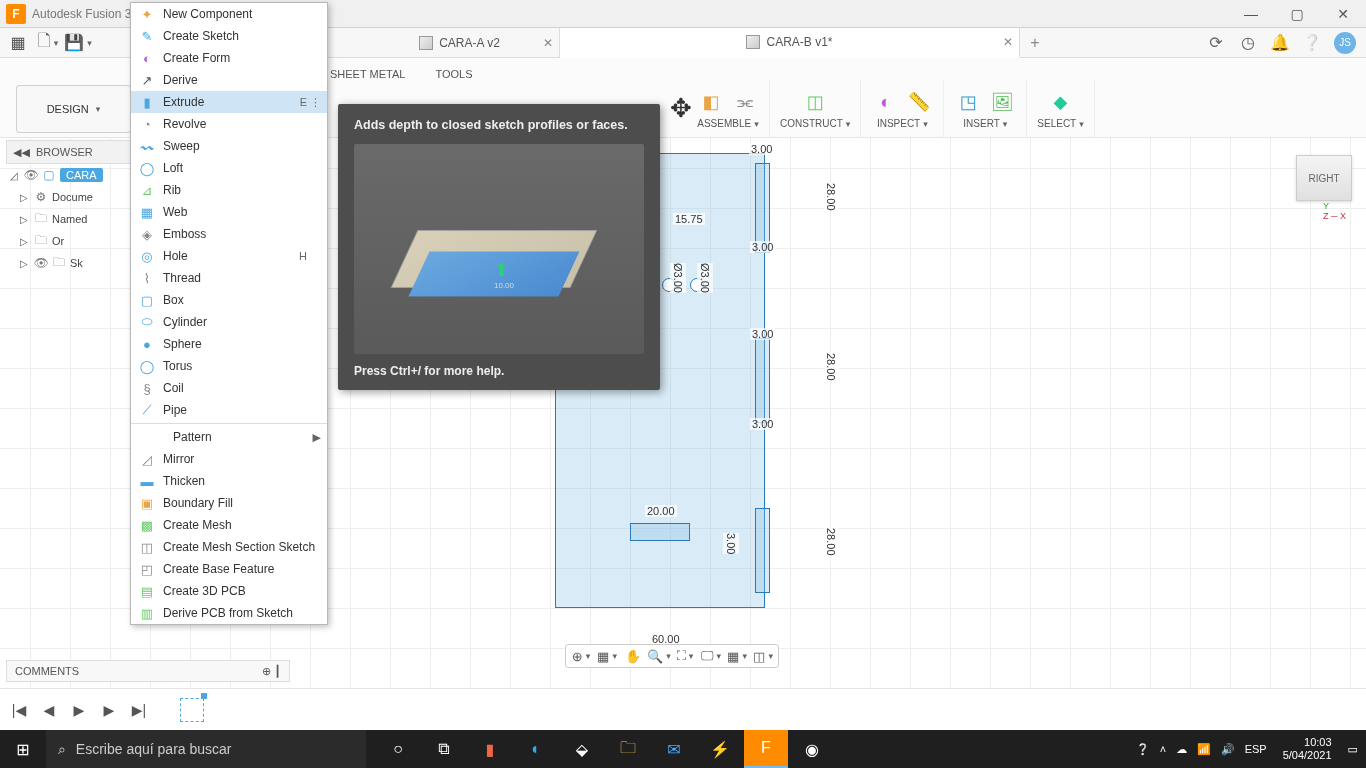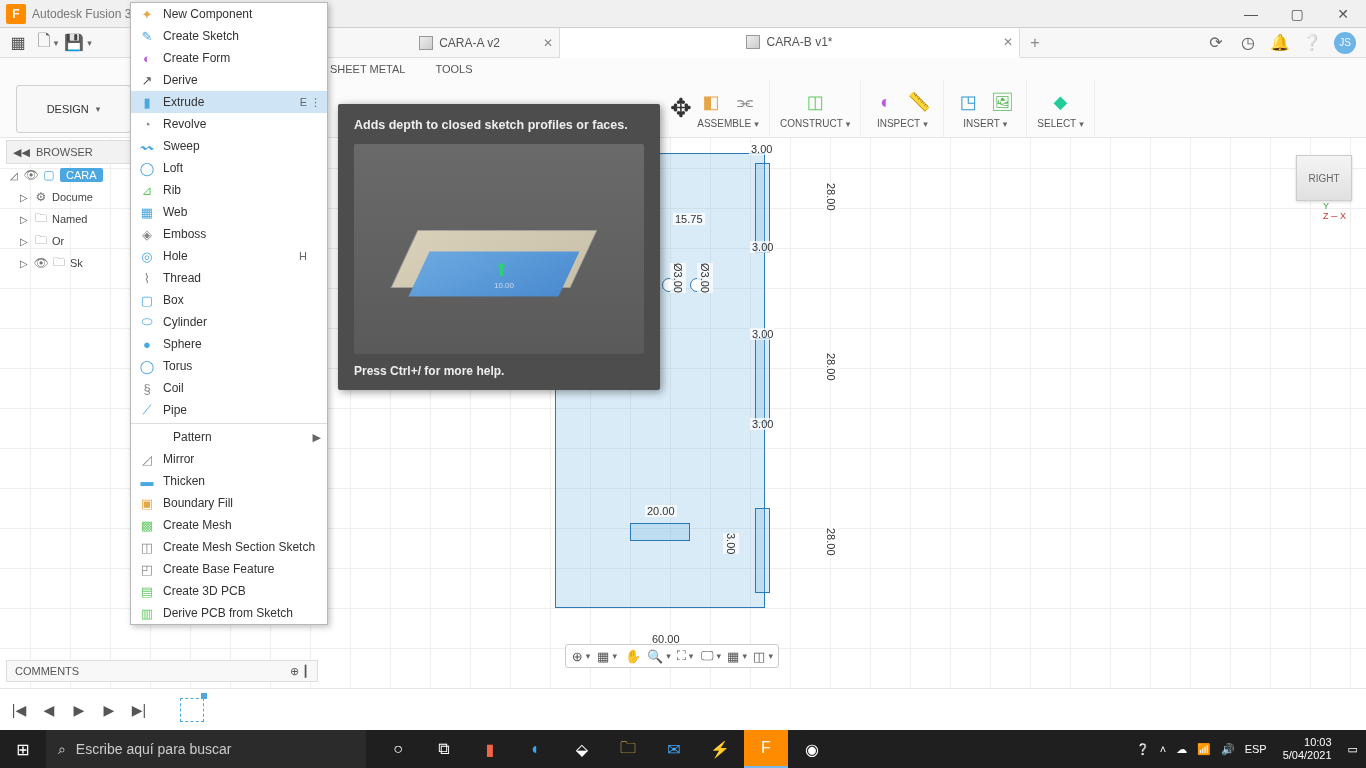--- a/index.html
+++ b/index.html
@@ -20,21 +20,21 @@
 .tab { display: flex; align-items: center; padding: 0 18px; border-right: 1px solid #ddd; font-size: 12px; color: #555; gap: 6px; position: relative; min-width: 200px; justify-content: center; }
 .tab.active { background: #fff; border-bottom: 2px solid #fff; margin-bottom: -1px; }
 .tab .cube { width: 14px; height: 14px; border: 1px solid #999; background: linear-gradient(135deg,#eee,#ccc); }
 .tab .x { position: absolute; right: 6px; color: #888; font-size: 12px; }
 .tab-add { width: 30px; display: flex; align-items: center; justify-content: center; color: #888; font-size: 16px; }
 .global-icons { display: flex; align-items: center; gap: 12px; padding: 0 10px; }
 .global-icons .gi { width: 20px; height: 20px; color: #666; display: flex; align-items: center; justify-content: center; }
 .avatar { width: 22px; height: 22px; border-radius: 50%; background: #6db4e8; color: #fff; font-size: 10px; display: flex; align-items: center; justify-content: center; }
 
 
-.ribbon-tabs { height: 22px; padding-left: 330px; display: flex; gap: 30px; align-items: center; font-size: 11px; color: #555; background: #fbfbfb; }
+.ribbon-tabs { height: 22px; padding-left: 330px; display: flex; gap: 30px; align-items: flex-end; font-size: 11px; color: #555; background: #fbfbfb; }
 
 
 .ribbon { height: 58px; display: flex; align-items: center; background: #fbfbfb; border-bottom: 1px solid #e5e5e5; }
 .design-btn { width: 115px; height: 48px; margin: 4px 16px; border: 1px solid #cfcfcf; border-radius: 3px; display: flex; align-items: center; justify-content: center; font-size: 11px; color: #333; gap: 4px; background: #f8f8f8; }
 .ribbon-group { display: flex; flex-direction: column; align-items: center; padding: 0 10px; height: 100%; justify-content: center; border-right: 1px solid #eee; }
 .ribbon-group .icons { display: flex; gap: 6px; }
 .ribbon-group .ri { width: 28px; height: 28px; display: flex; align-items: center; justify-content: center; font-size: 18px; }
 .ribbon-group .label { font-size: 10px; color: #555; margin-top: 2px; }
 
 
@@ -81,21 +81,21 @@
 .vcube { position: absolute; right: 14px; top: 155px; width: 56px; height: 46px; background: linear-gradient(#f4f4f4,#e0e0e0); border: 1px solid #ccc; display: flex; align-items: center; justify-content: center; font-size: 10px; color: #666; box-shadow: 0 1px 3px rgba(0,0,0,0.15); }
 .axes { position: absolute; right: 20px; top: 201px; font-size: 9px; color: #06c; }
 .axes .zx { color: #c33; }
 .axes .zy { color: #3a3; }
 
 
 .nav-toolbar { position: absolute; left: 565px; bottom: 100px; height: 24px; background: #fff; border: 1px solid #ccc; border-radius: 3px; display: flex; align-items: center; padding: 0 4px; gap: 4px; }
 .nav-toolbar .nb { width: 22px; height: 20px; display: flex; align-items: center; justify-content: center; color: #555; font-size: 13px; }
 
 
-.comments { position: absolute; left: 6px; bottom: 86px; width: 312px; height: 22px; border: 1px solid #ddd; background: #f8f8f8; display: flex; align-items: center; padding: 0 8px; font-size: 11px; color: #555; justify-content: space-between; }
+.comments { position: absolute; left: 6px; bottom: 86px; width: 284px; height: 22px; border: 1px solid #ddd; background: #f8f8f8; display: flex; align-items: center; padding: 0 8px; font-size: 11px; color: #555; justify-content: space-between; }
 
 
 .timeline { position: absolute; left: 0; bottom: 38px; right: 0; height: 42px; background: #fff; border-top: 1px solid #e5e5e5; display: flex; align-items: center; padding: 0 10px; gap: 12px; }
 .timeline .tb { width: 18px; height: 18px; color: #555; display: flex; align-items: center; justify-content: center; font-size: 14px; }
 .timeline .slice { width: 24px; height: 24px; border: 1px dashed #4aa7e0; margin-left: 20px; position: relative; }
 .timeline .slice::after { content: ''; position: absolute; right: -4px; top: -6px; width: 6px; height: 6px; background: #4aa7e0; }
 
 
 .taskbar { position: absolute; left: 0; bottom: 0; right: 0; height: 38px; background: #1f1f1f; display: flex; align-items: center; color: #fff; }
 .taskbar .start { width: 46px; height: 38px; display: flex; align-items: center; justify-content: center; font-size: 16px; }

